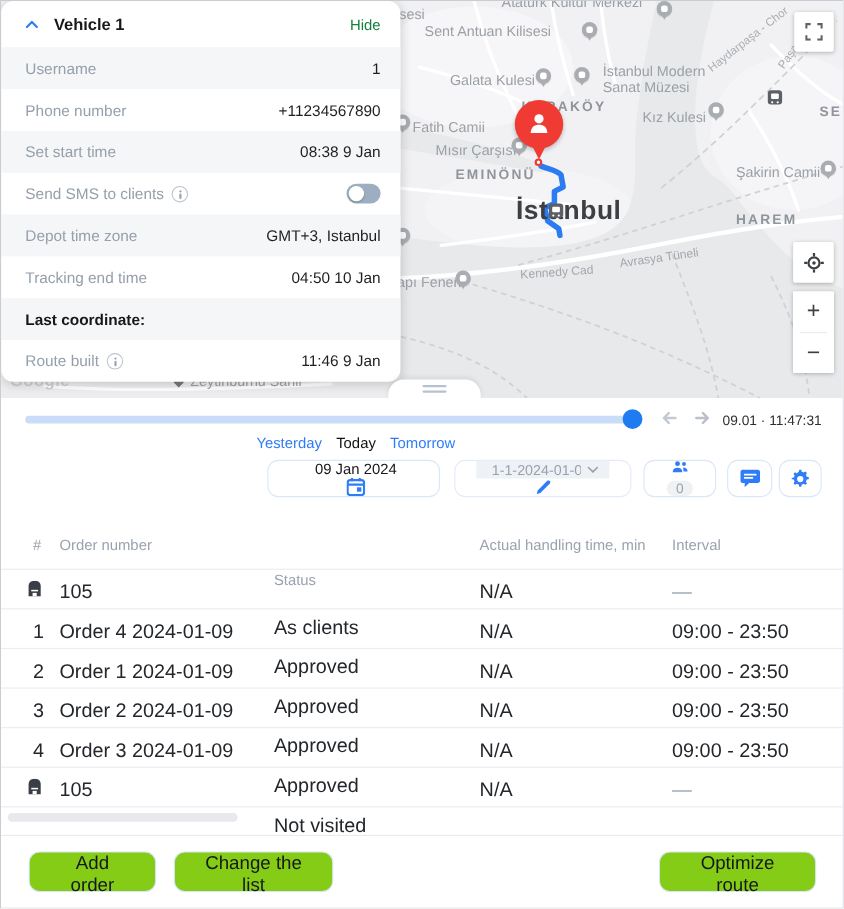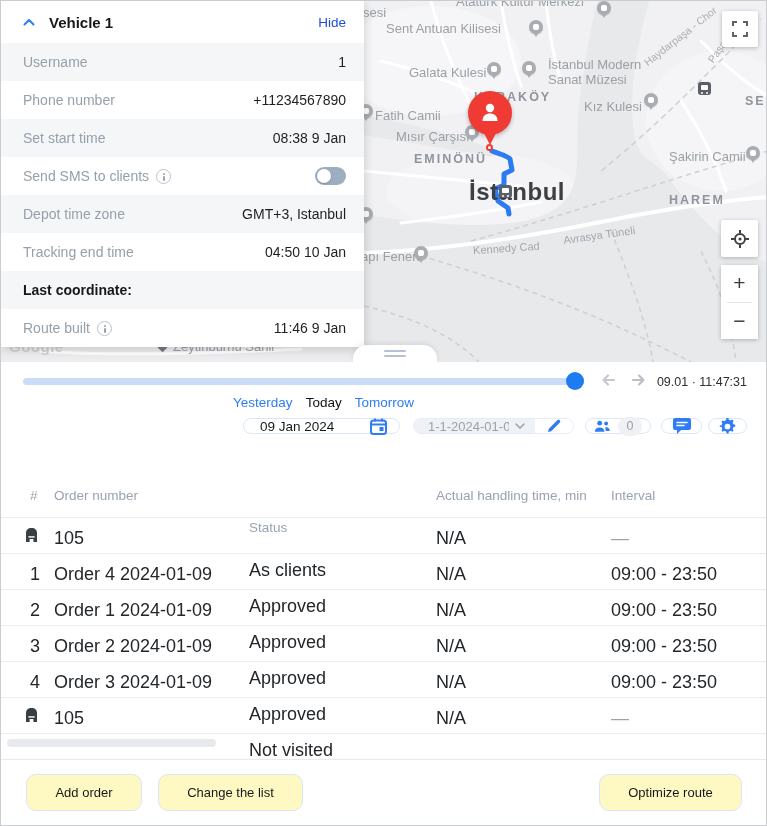--- a/index.html
+++ b/index.html
@@ -38,25 +38,25 @@
                box-shadow:0 1px 4px rgba(0,0,0,.25); display:flex; flex-direction:column; }
   .zoom-card .zbtn { flex:1; display:flex; align-items:center; justify-content:center; font-size:21px; color:#3c4043;
                      cursor:pointer; background:#fff; border:none; font-family:"Liberation Sans",sans-serif; }
   .zoom-card .zdiv { height:1px; background:#e6e6e6; margin:0 6px; }
   .google-wm { position:absolute; left:8px; top:337px; font-size:15px; font-weight:bold; color:#ced0d4; letter-spacing:.5px; }
   .dark-pin { position:absolute; width:11px; height:11px; background:#75797f; border-radius:50% 50% 50% 0;
               transform:rotate(-45deg); }
 
   
   .vpanel { position:absolute; left:0; top:0; width:363px; height:346px; background:#fff;
-            box-shadow:0 2px 10px rgba(0,0,0,.18); }
+            box-shadow:0 2px 10px rgba(0,0,0,.18);border-radius:11px; }
   .vpanel-header { height:42px; display:flex; align-items:center; padding:0 18px 0 22px; }
   .vpanel-header .chev { width:12px; height:8px; margin-right:14px; cursor:pointer; }
   .vpanel-title { font-size:15px; font-weight:bold; color:#17181a; flex:1; }
-  .hide-link { font-size:13.5px; color:#1d4ed8; cursor:pointer; text-decoration:none; }
+  .hide-link { font-size:13.5px; color:#15803d; cursor:pointer; text-decoration:none; }
   .vrow { height:38px; display:flex; align-items:center; padding:0 18px 0 22px; }
   .vrow.alt { background:#f5f6f8; }
   .vrow .lbl { font-size:14px; color:#95a0ab; display:flex; align-items:center; gap:7px; }
   .vrow .lbl.bold { color:#17181a; font-weight:bold; }
   .vrow .val { margin-left:auto; font-size:14px; color:#1d1f22; }
   .info-ic { width:15px; height:15px; border:1px solid #bcc4cd; border-radius:50%; position:relative; display:inline-block; }
   .info-ic::before { content:""; position:absolute; left:6px; top:3px; width:2px; height:2px; background:#9aa3ad; border-radius:50%; }
   .info-ic::after { content:""; position:absolute; left:6px; top:6.5px; width:2px; height:4.5px; background:#9aa3ad; border-radius:1px; }
   .toggle { margin-left:auto; width:31px; height:18px; background:#9daec0; border-radius:10px; position:relative; cursor:pointer; }
   .toggle .knob { position:absolute; left:2px; top:2px; width:14px; height:14px; background:#fff; border-radius:50%;
@@ -75,22 +75,22 @@
   .tl-arrow { position:absolute; top:11px; width:18px; height:16px; background:none; border:none; cursor:pointer; padding:0; }
   .tl-arrow.prev { left:598px; }
   .tl-arrow.next { left:629px; }
   .tl-time { position:absolute; right:21px; top:13px; font-size:12.5px; color:#2c2f33; }
   .day-links { position:absolute; left:0; top:33px; width:645px; display:flex; justify-content:center; gap:13px;
                font-size:13.5px; }
   .day-links .dl { color:#2e7cf6; cursor:pointer; }
   .day-links .dl.active { color:#111; }
 
   
-  .ctl { position:absolute; top:56px; height:16px; border:1px solid #dbe7f8; border-radius:10px; background:#fff;
-         display:flex; align-items:center; cursor:pointer; }
+  .ctl { position:absolute; top:56px; height:34px; border:1px solid #dbe7f8; border-radius:10px; background:#fff;
+         display:flex; align-items:center; cursor:pointer;flex-direction:column; }
   .date-field { left:242px; width:157px; padding:0 12px 0 16px; }
   .date-field .dtxt { font-size:13.5px; color:#17181a; flex:1; }
   .select-group { left:412px; width:161px; border-color:#e4ecf8; padding:0; overflow:hidden; }
   .select-group .seg-gray { width:121px; height:100%; background:#eef1f5; display:flex; align-items:center; padding:0 10px 0 14px;
                             font-size:13px; color:#9aa2ab; gap:6px; }
   .select-group .seg-gray .stxt { flex:1; white-space:nowrap; overflow:hidden; }
   .select-group .seg-edit { flex:1; height:100%; display:flex; align-items:center; justify-content:center; background:#fff; }
   .people-btn { left:584px; width:66px; padding:0 8px; gap:7px; justify-content:center; }
   .count-badge { background:#eff1f3; color:#99a1ab; font-size:12.5px; min-width:24px; height:19px; border-radius:10px;
                  display:flex; align-items:center; justify-content:center; padding:0 7px; }
@@ -102,22 +102,22 @@
   .thead span { position:absolute; top:14px; font-size:13.5px; color:#99a3af; }
   .col-num { left:29px; } .col-order { left:53px; } .col-status { left:248px;margin-top:32px; } .col-time { left:435px; } .col-int { left:610px; }
   .trow { position:absolute; left:0; width:767px; height:36px; border-bottom:1px solid #eaecef; cursor:pointer; }
   .trow span { position:absolute; top:10px; font-size:18px; color:#23272b; }
   .trow .dash { color:#9aa3ae; }
   .depot-ic { position:absolute; left:24px; top:10px; }
   .hscroll { position:absolute; left:6px; top:377px; width:209px; height:8px; background:#e7e9ec; border-radius:4px; cursor:pointer; }
 
   
   .footer-line { position:absolute; left:0; top:397px; width:767px; height:1px; background:#e8eaed; }
-  .fbtn { position:absolute; top:412px; height:37px; background:#fef9c3; border:1px solid #d9e5f8; border-radius:10px;
-          font-size:13px; color:#17181a; font-family:"Liberation Sans",sans-serif; cursor:pointer; padding:0 24px; }
+  .fbtn { position:absolute; top:412px; height:37px; background:#84cc16; border:1px solid #d9e5f8; border-radius:10px;
+          font-size:17px; color:#17181a; font-family:"Liberation Sans",sans-serif; cursor:pointer; padding:0 24px; }
   .fbtn.add { left:25px; width:116px; }
   .fbtn.change { left:157px; width:145px; }
   .fbtn.optimize { right:26px; width:143px; }
 </style>
 </head>
 <body>
 
 <div class="screen">
 
   <div class="map">

